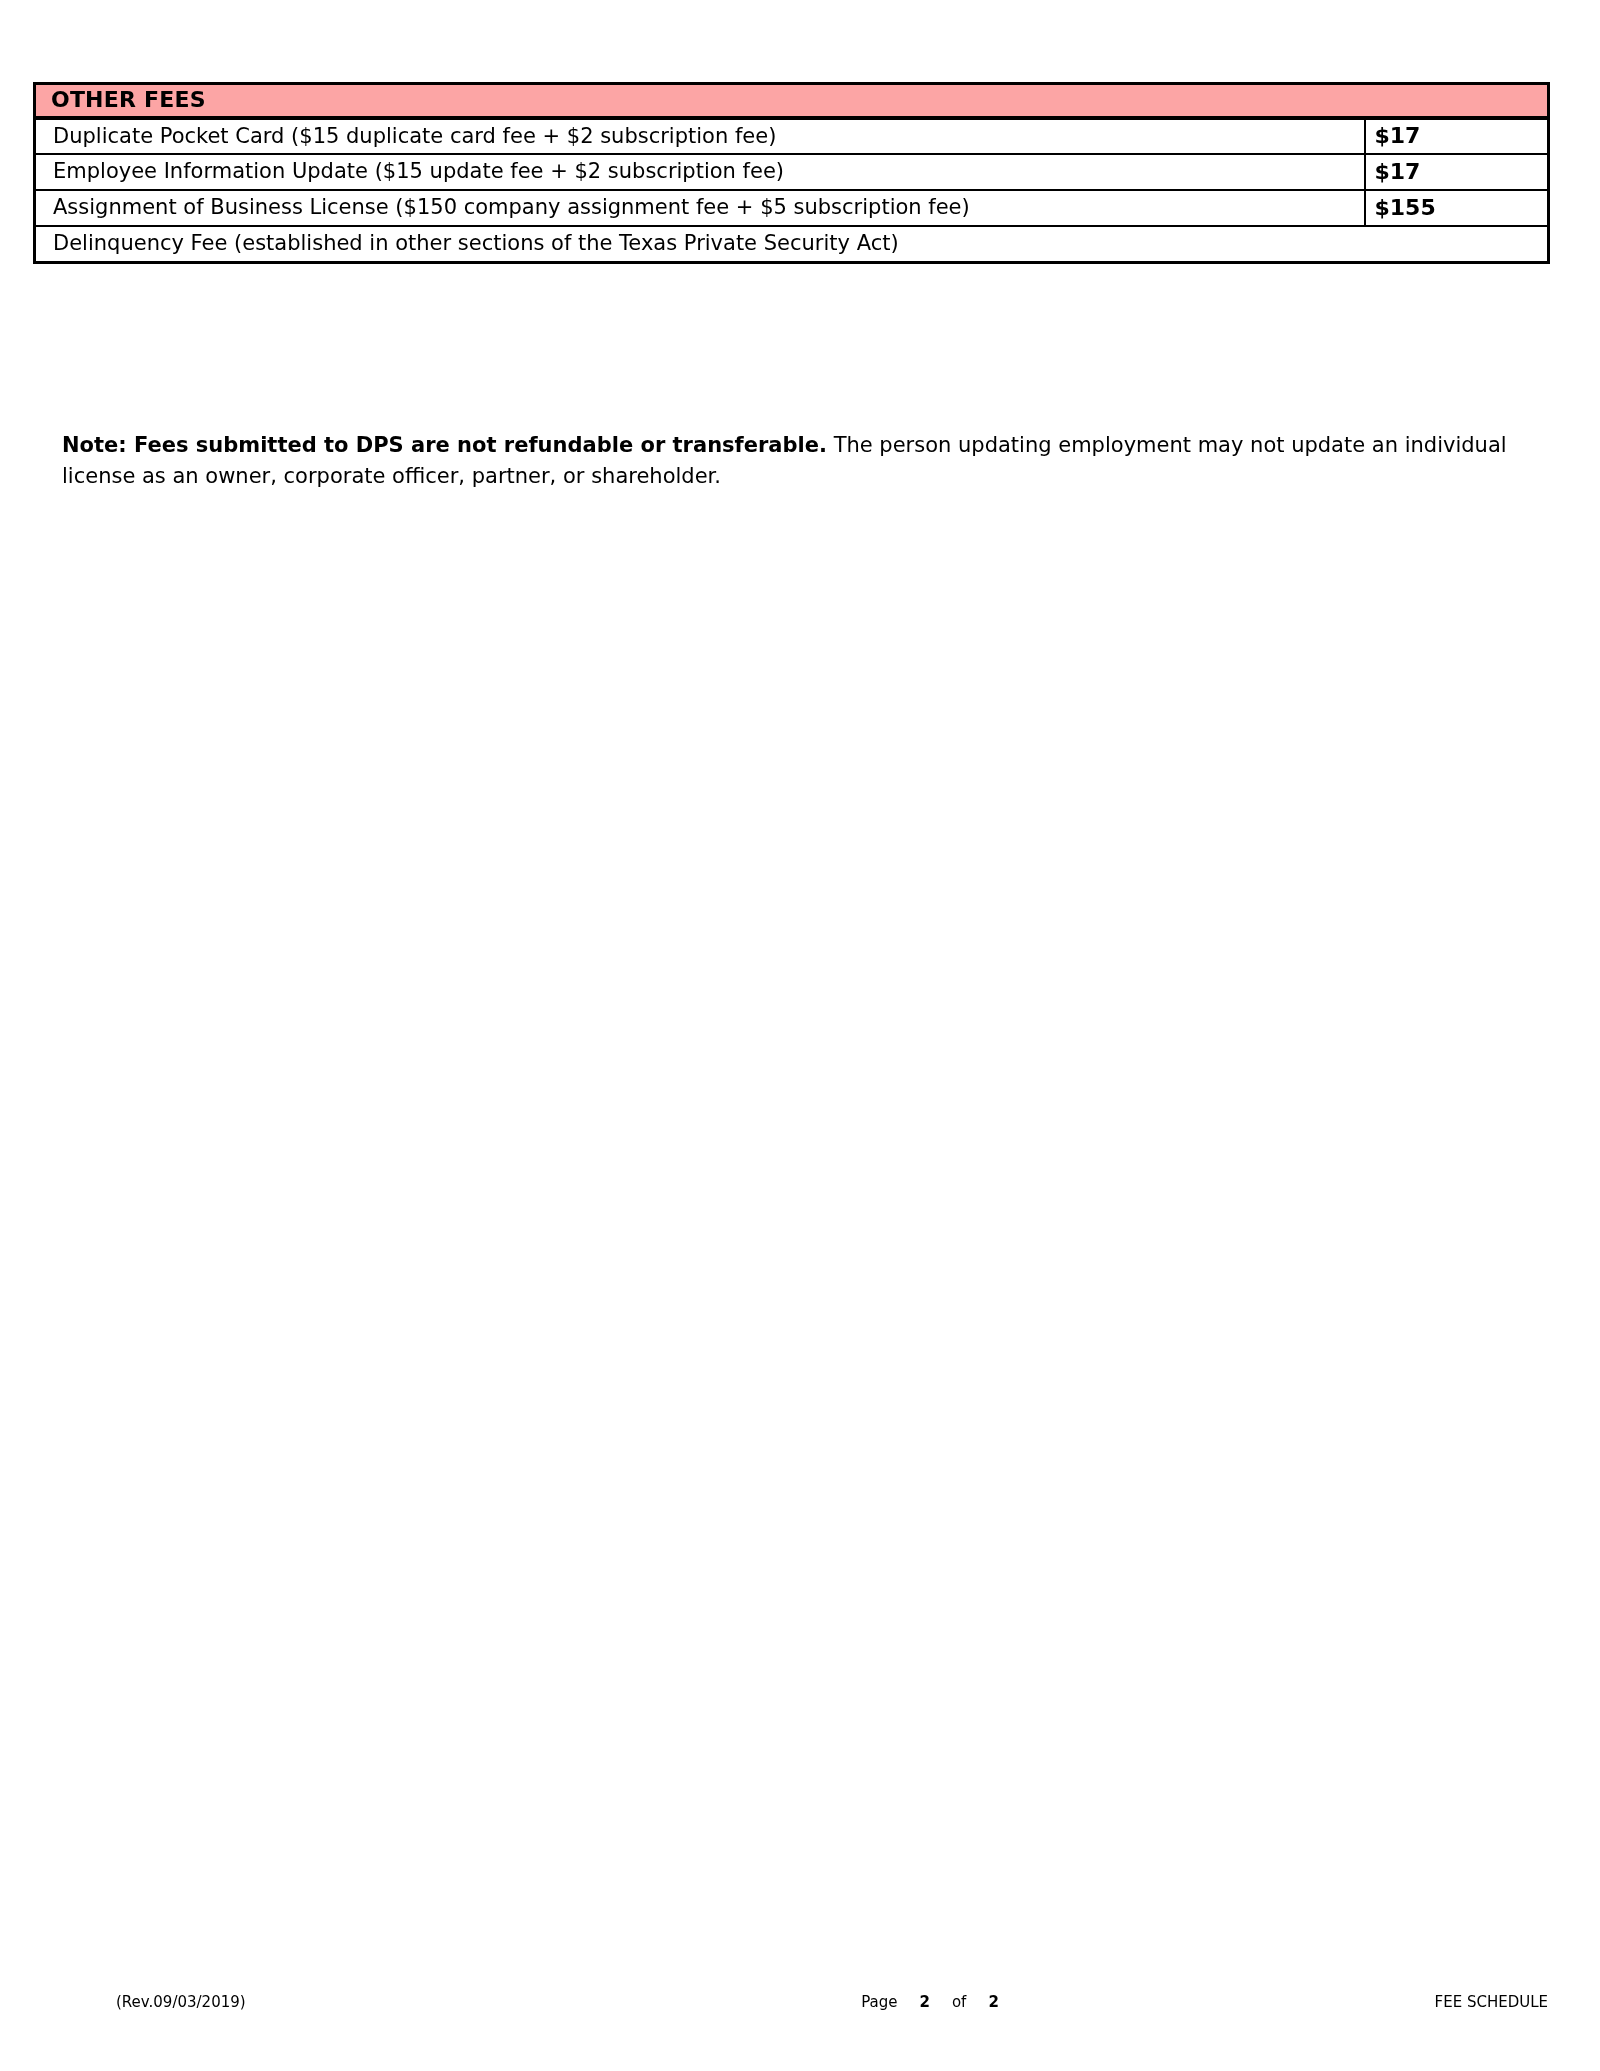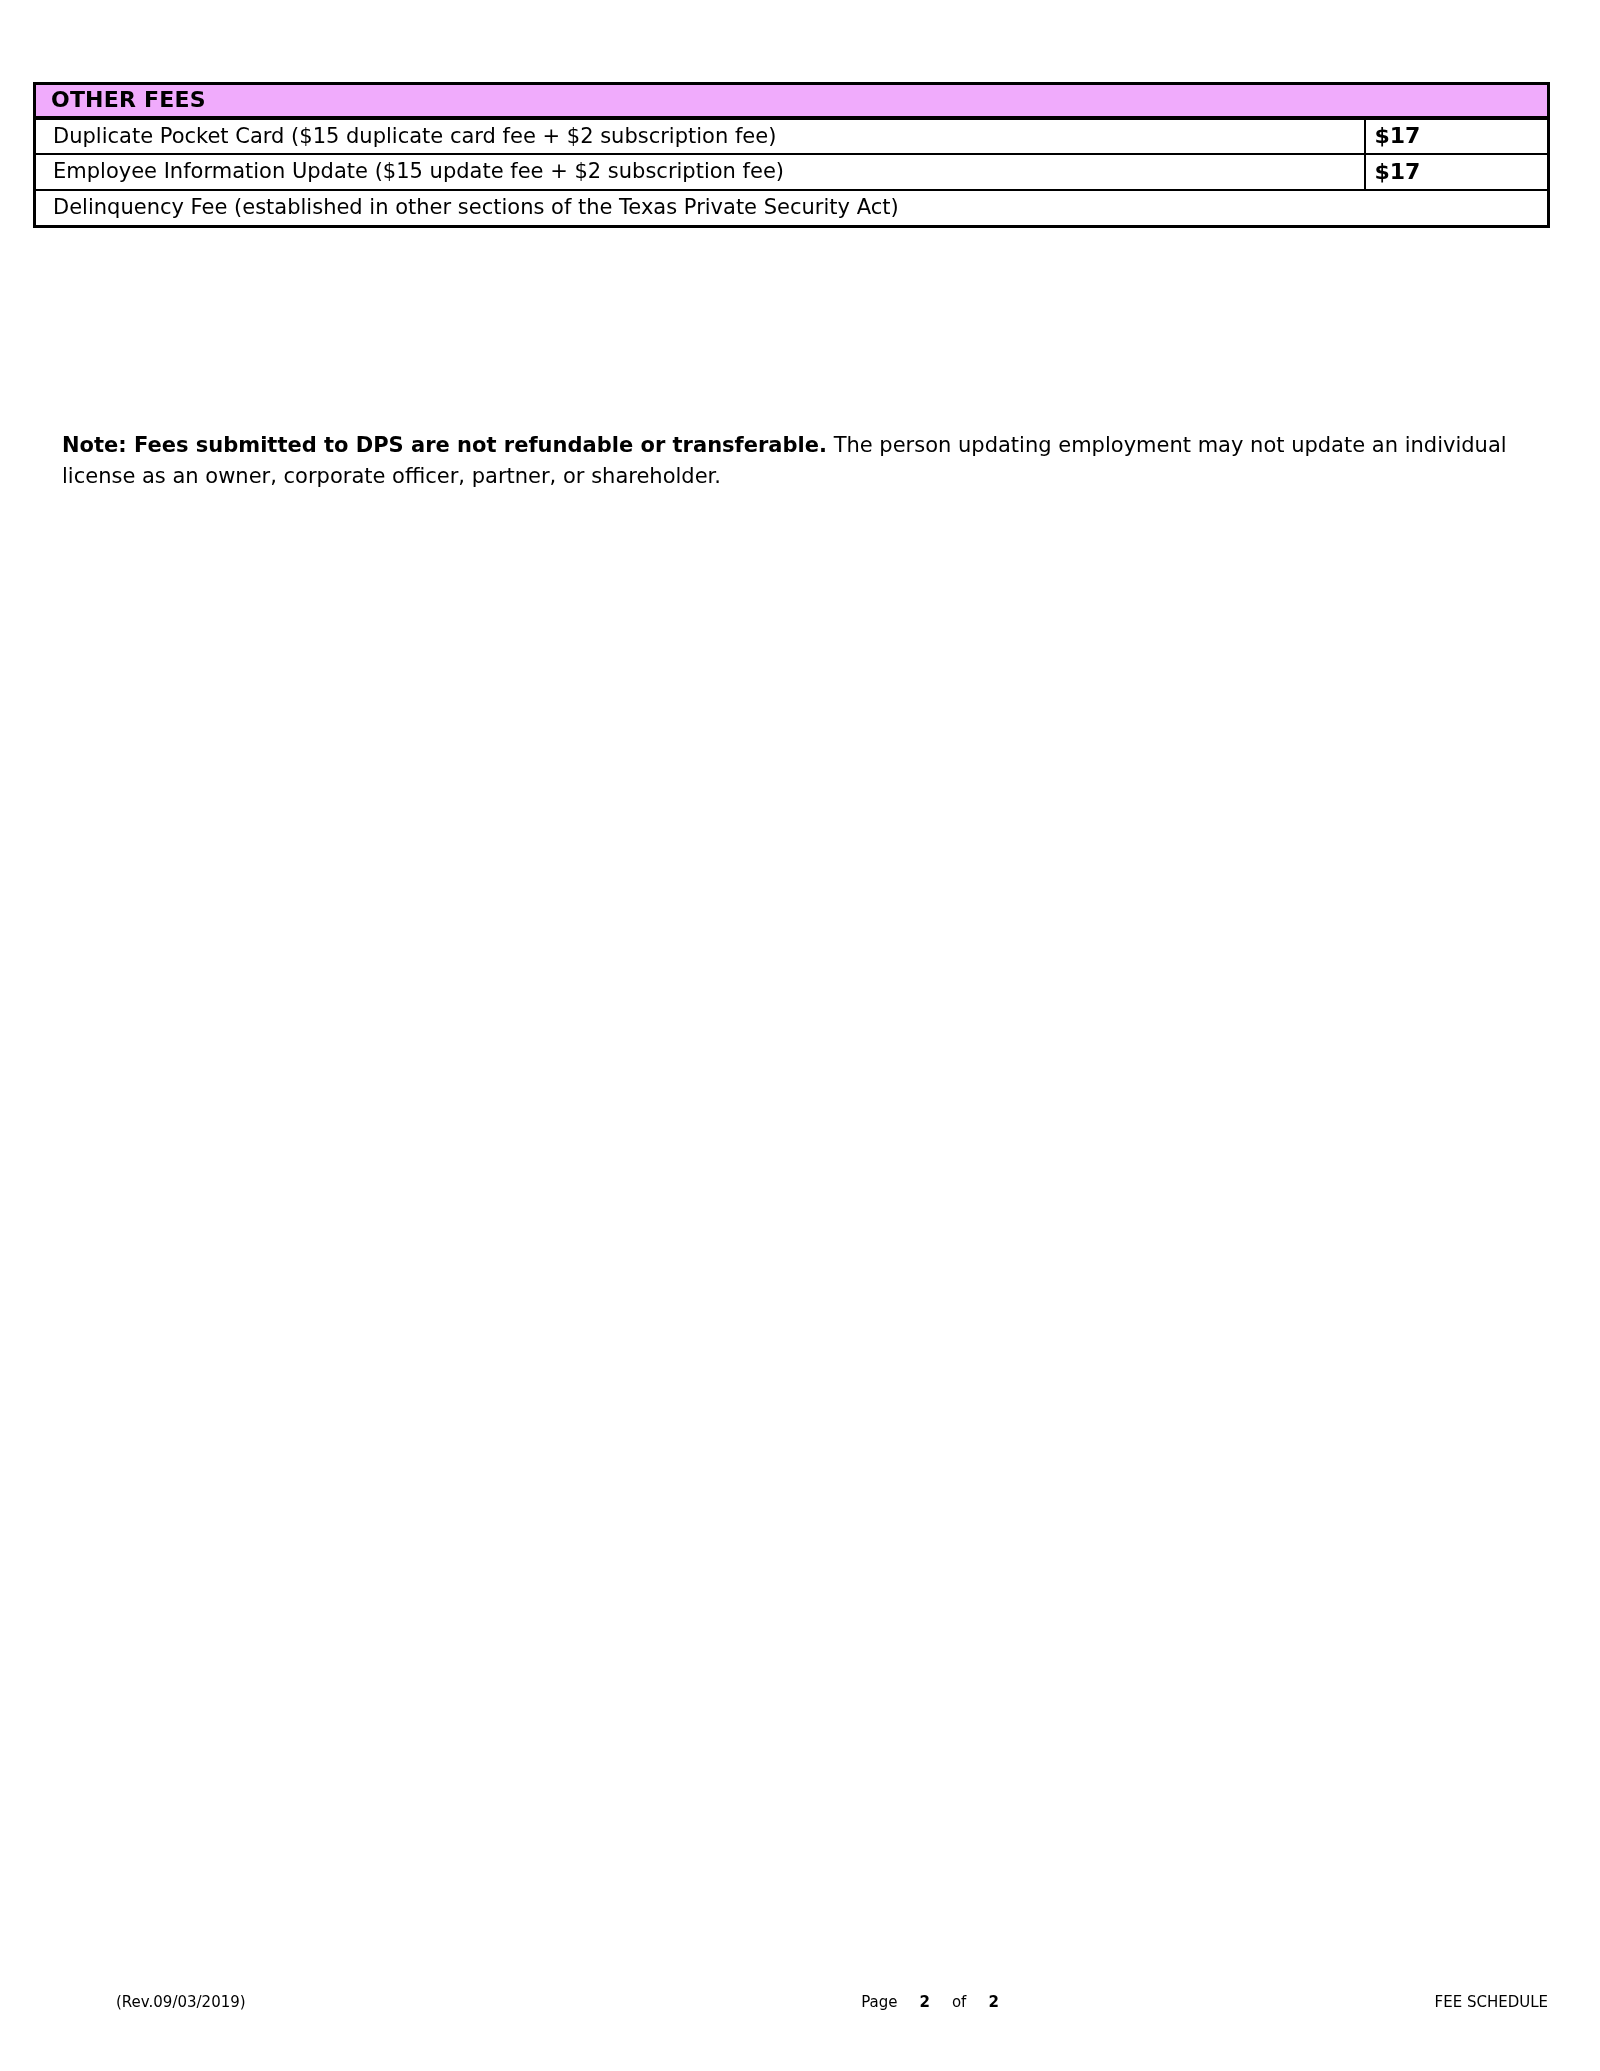--- a/index.html
+++ b/index.html
@@ -23,21 +23,21 @@
   table.fees {
     width: 100%;
     border-collapse: collapse;
     table-layout: fixed;
     border: 3px solid #000;
   }
   table.fees col.col-label { width: 1330px; }
   table.fees col.col-fee   { width: auto; }
 
   table.fees th {
-    background: #f0abfc;
+    background: #fca5a5;
     text-align: left;
     font-size: 22px;
     font-weight: bold;
     height: 33px;
     padding: 2px 6px 4px 15px;
     border-bottom: 4px solid #000;
     letter-spacing: 0.2px;
   }
   table.fees td {
     border: 2px solid #000;
@@ -115,20 +115,24 @@
     <tbody>
       <tr>
         <td class="label">Duplicate Pocket Card ($15 duplicate card fee + $2 subscription fee)</td>
         <td class="fee">$17</td>
       </tr>
       <tr>
         <td class="label">Employee Information Update ($15 update fee + $2 subscription fee)</td>
         <td class="fee">$17</td>
       </tr>
       <tr>
+        <td class="label">Assignment of Business License ($150 company assignment fee + $5 subscription fee)</td>
+        <td class="fee">$155</td>
+      </tr>
+      <tr>
         <td class="label" colspan="2">Delinquency Fee (established in other sections of the Texas Private Security Act)</td>
       </tr>
     </tbody>
   </table>
 </div>
 
 <p class="note"><span class="b">Note: Fees submitted to DPS are not refundable or transferable.</span><span> The person updating employment may not update an individual license as an owner, corporate officer, partner, or shareholder.</span></p>
 
 <div class="footer">
   <span class="footer-rev">(Rev.09/03/2019)</span>

